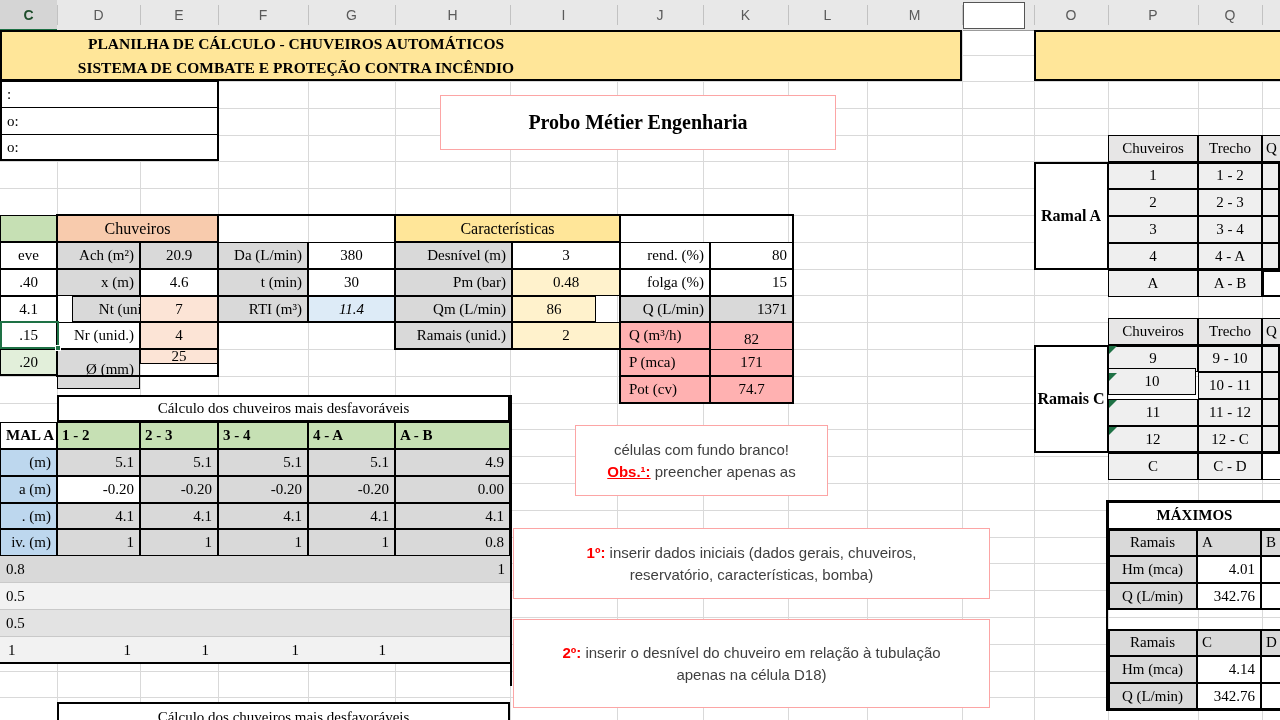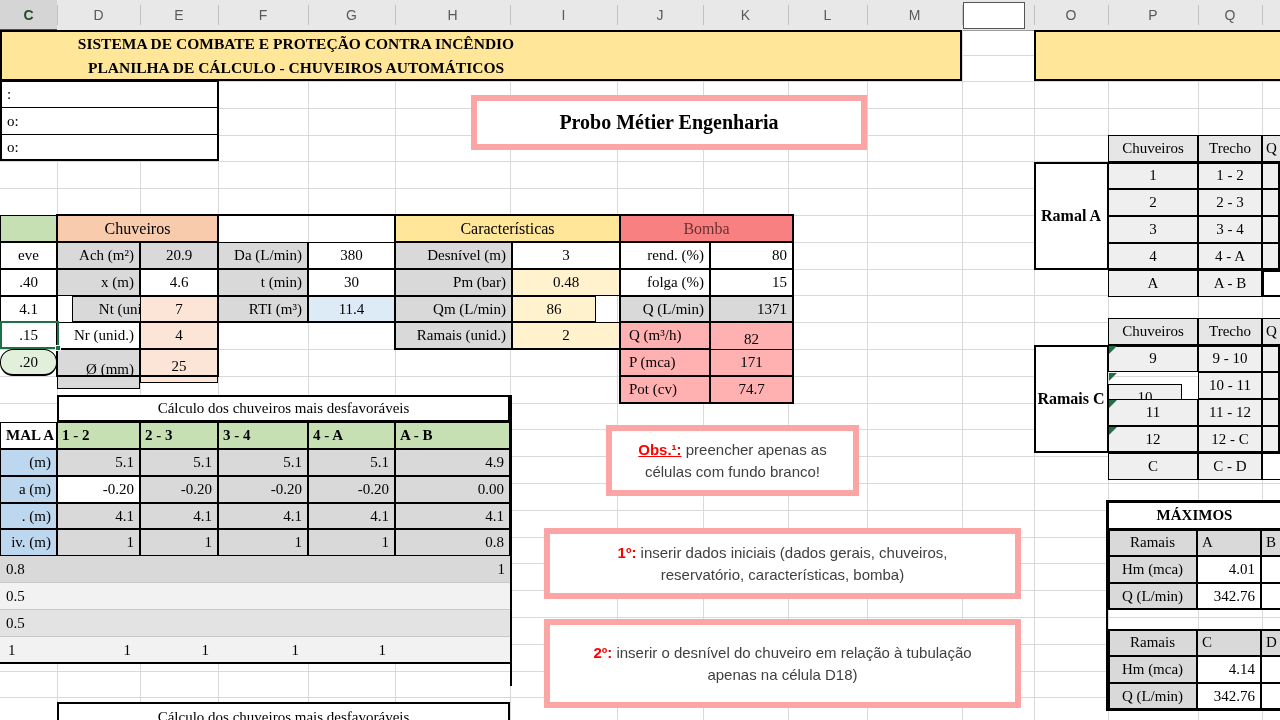--- a/index.html
+++ b/index.html
@@ -18,32 +18,32 @@
   
   .c{position:absolute;box-sizing:border-box;font:15px "Liberation Serif",serif;color:#000;
      display:flex;align-items:center;justify-content:center;border:1px solid #000;
      overflow:hidden;white-space:nowrap;z-index:2;}
   .ra{justify-content:flex-end;padding-right:5px;}
   .la{justify-content:flex-start;padding-left:4px;}
   .b{font-weight:bold;}
   .nb{border:none;}
   .w{background:#ffffff;} .g{background:#d9d9d9;} .lg{background:#efefef;} .f2{background:#f2f2f2;}
   .e3{background:#e3e3e3;} .hg{background:#e7e6e6;}
-  .grn{background:#c6e0b4;} .lgrn{background:#e2efda;border-radius:13px;}
+  .grn{background:#c6e0b4;} .lgrn{background:#e2efda;}
   .or{background:#f8cbad;} .po{background:#fce4d6;}
-  .bl{background:#bdd7ee;} .lbl{background:#ddebf7;}
+  .bl{background:#bdd7ee;} .lbl{background:#ddebf7;font-style:italic;}
   .ye{background:#ffe699;} .lye{background:#fff2cc;}
   .rd{background:#f98080;} .lrd{background:#ffb1b1;}
   .outline{position:absolute;box-sizing:border-box;border:2px solid #000;background:transparent;
            pointer-events:none;z-index:4;}
   .thickline{position:absolute;background:#000;z-index:4;}
   
-  .floatbox{position:absolute;box-sizing:border-box;background:#fff;border:6px solid #fca5a5;
+  .floatbox{position:absolute;box-sizing:border-box;background:#fff;border:1px solid #fca5a5;
             display:flex;flex-direction:column;align-items:center;justify-content:center;
-            text-align:center;z-index:5;margin-left:31px;}
+            text-align:center;z-index:5;}
   .note{font:15px "Liberation Sans",sans-serif;color:#3f3f3f;line-height:22px;}
   .redtxt{color:#ff0000;font-weight:bold;}
   .u{text-decoration:underline;}
   .tri{position:absolute;width:0;height:0;border-top:8px solid #1e7145;
        border-right:8px solid transparent;z-index:6;}
   #selbox{position:absolute;left:0;top:321px;width:59px;height:28px;border:2px solid #1e7145;
           box-sizing:border-box;z-index:6;pointer-events:none;}
   #selhandle{position:absolute;left:55px;top:345px;width:6px;height:6px;background:#1e7145;
              border:1px solid #fff;box-sizing:border-box;z-index:7;}
 </style>
@@ -100,22 +100,22 @@
   <div class="vl" style="left:962px"></div>
   <div class="vl" style="left:1034px"></div>
   <div class="vl" style="left:1108px"></div>
   <div class="vl" style="left:1198px"></div>
   <div class="vl" style="left:1262px"></div>
   <div style="position:absolute;left:962px;top:55px;width:72px;height:1px;background:#d9d9d9;z-index:1"></div>
 
   <div class="c ye" style="left:0;top:30px;width:962px;height:51px;border:2px solid #000;z-index:2"></div>
   <div class="c ye" style="left:1034px;top:30px;width:246px;height:51px;border:2px solid #000;border-right:none;z-index:2"></div>
   <div style="position:absolute;left:0;top:31px;width:592px;height:49px;z-index:3;display:flex;flex-direction:column;align-items:center;justify-content:center;font:bold 15.5px 'Liberation Serif',serif;line-height:24px;color:#000;text-align:center">
+    <div>PLANILHA DE CÁLCULO - CHUVEIROS AUTOMÁTICOS</div>
     <div>SISTEMA DE COMBATE E PROTEÇÃO CONTRA INCÊNDIO</div>
-    <div>PLANILHA DE CÁLCULO - CHUVEIROS AUTOMÁTICOS</div>
   </div>
 
   <div class="c w la" style="left:0;top:81px;width:218px;height:27px;padding-left:6px">:</div>
   <div class="c w la" style="left:0;top:107px;width:218px;height:28px;padding-left:6px">o:</div>
   <div class="c w la" style="left:0;top:134px;width:218px;height:27px;padding-left:6px">o:</div>
   <div class="outline" style="left:0;top:80px;width:219px;height:81px"></div>
 
   <div class="floatbox" style="left:440px;top:95px;width:396px;height:55px">
     <div style="font:bold 20px 'Liberation Serif',serif;color:#000">Probo Métier Engenharia</div>
   </div>
@@ -132,21 +132,21 @@
   <div class="c or" style="left:57px;top:215px;width:161px;height:27px;font-size:16px">Chuveiros</div>
   <div class="c g ra" style="left:57px;top:242px;width:83px;height:27px">Ach (m²)</div>
   <div class="c g" style="left:140px;top:242px;width:78px;height:27px">20.9</div>
   <div class="c g ra" style="left:57px;top:269px;width:83px;height:27px">x (m)</div>
   <div class="c w" style="left:140px;top:269px;width:78px;height:27px">4.6</div>
   <div class="c g ra" style="left:72px;top:296px;width:92px;height:26px">Nt (unid.)</div>
   <div class="c po" style="left:140px;top:296px;width:78px;height:26px">7</div>
   <div class="c w ra" style="left:57px;top:322px;width:83px;height:27px">Nr (unid.)</div>
   <div class="c po" style="left:140px;top:322px;width:78px;height:27px">4</div>
   <div class="c g ra" style="left:57px;top:349px;width:83px;height:40px">Ø (mm)</div>
-  <div class="c po" style="left:140px;top:349px;width:78px;height:34px">25</div>
+  <div class="c po" style="left:140px;top:349px;width:78px;height:15px">25</div>
   <div class="outline" style="left:56px;top:214px;width:163px;height:163px"></div>
 
   <div class="c g ra" style="left:218px;top:242px;width:90px;height:27px">Da (L/min)</div>
   <div class="c w" style="left:308px;top:242px;width:87px;height:27px">380</div>
   <div class="c g ra" style="left:218px;top:269px;width:90px;height:27px">t (min)</div>
   <div class="c w" style="left:308px;top:269px;width:87px;height:27px">30</div>
   <div class="c g ra" style="left:218px;top:296px;width:90px;height:26px">RTI (m³)</div>
   <div class="c lbl" style="left:308px;top:296px;width:87px;height:26px">11.4</div>
   <div class="outline" style="left:217px;top:214px;width:179px;height:109px"></div>
 
@@ -154,21 +154,20 @@
   <div class="c g ra" style="left:395px;top:242px;width:117px;height:27px">Desnível (m)</div>
   <div class="c w" style="left:512px;top:242px;width:108px;height:27px">3</div>
   <div class="c g ra" style="left:395px;top:269px;width:117px;height:27px">Pm (bar)</div>
   <div class="c lye" style="left:512px;top:269px;width:108px;height:27px">0.48</div>
   <div class="c g ra" style="left:395px;top:296px;width:117px;height:26px">Qm (L/min)</div>
   <div class="c lye" style="left:512px;top:296px;width:84px;height:26px">86</div>
   <div class="c g ra" style="left:395px;top:322px;width:117px;height:27px">Ramais (unid.)</div>
   <div class="c lye" style="left:512px;top:322px;width:108px;height:27px">2</div>
   <div class="outline" style="left:394px;top:214px;width:227px;height:136px"></div>
 
-  <div class="c rd" style="left:620px;top:215px;width:173px;height:27px;font-size:16px;color:#6b3030">Bomba</div>
   <div class="c w ra" style="left:620px;top:242px;width:90px;height:27px">rend. (%)</div>
   <div class="c w ra" style="left:710px;top:242px;width:83px;height:27px">80</div>
   <div class="c w ra" style="left:620px;top:269px;width:90px;height:27px">folga (%)</div>
   <div class="c w ra" style="left:710px;top:269px;width:83px;height:27px">15</div>
   <div class="c g ra" style="left:620px;top:296px;width:90px;height:26px">Q (L/min)</div>
   <div class="c g ra" style="left:710px;top:296px;width:83px;height:26px">1371</div>
   <div class="c lrd la" style="left:620px;top:322px;width:90px;height:27px;padding-left:8px">Q (m³/h)</div>
   <div class="c lrd" style="left:710px;top:322px;width:83px;height:34px">82</div>
   <div class="c lrd la" style="left:620px;top:349px;width:90px;height:27px;padding-left:8px">P (mca)</div>
   <div class="c lrd" style="left:710px;top:349px;width:83px;height:27px">171</div>
@@ -220,22 +219,22 @@
   <div class="c f2 nb ra" style="left:57px;top:637px;width:83px;height:26px;padding-right:9px">1</div>
   <div class="c f2 nb ra" style="left:140px;top:637px;width:78px;height:26px;padding-right:9px">1</div>
   <div class="c f2 nb ra" style="left:218px;top:637px;width:90px;height:26px;padding-right:9px">1</div>
   <div class="c f2 nb ra" style="left:308px;top:637px;width:87px;height:26px;padding-right:9px">1</div>
   <div class="thickline" style="left:0;top:662px;width:512px;height:2px"></div>
   <div class="thickline" style="left:510px;top:395px;width:2px;height:291px"></div>
 
   <div class="c w" style="left:57px;top:702px;width:453px;height:30px;border:2px solid #000;align-items:flex-start;line-height:26px">Cálculo dos chuveiros mais desfavoráveis</div>
 
   <div class="floatbox note" style="left:575px;top:425px;width:253px;height:71px">
+    <div>células com fundo branco!</div>
     <div><span class="redtxt u">Obs.¹:</span><span> preencher apenas as</span></div>
-    <div>células com fundo branco!</div>
   </div>
   <div class="floatbox note" style="left:513px;top:528px;width:477px;height:71px">
     <div><span class="redtxt">1º:</span><span> inserir dados iniciais (dados gerais, chuveiros,</span></div>
     <div>reservatório, características, bomba)</div>
   </div>
   <div class="floatbox note" style="left:513px;top:619px;width:477px;height:89px">
     <div><span class="redtxt">2º:</span><span> inserir o desnível do chuveiro em relação à tubulação</span></div>
     <div>apenas na célula D18)</div>
   </div>
 
@@ -260,21 +259,21 @@
   <div class="c lg" style="left:1198px;top:270px;width:64px;height:27px">A - B</div>
   <div class="c w" style="left:1262px;top:270px;width:18px;height:27px;border:2px solid #000;border-right:none"></div>
 
   <div class="c hg" style="left:1108px;top:318px;width:90px;height:27px">Chuveiros</div>
   <div class="c hg" style="left:1198px;top:318px;width:64px;height:27px">Trecho</div>
   <div class="c hg la" style="left:1262px;top:318px;width:18px;height:27px;padding-left:3px;border-right:none">Q</div>
   <div class="c w b" style="left:1034px;top:345px;width:74px;height:108px;font-size:16px">Ramais C</div>
   <div class="c lg" style="left:1108px;top:345px;width:90px;height:27px">9</div>
   <div class="c lg" style="left:1198px;top:345px;width:64px;height:27px">9 - 10</div>
   <div class="c lg" style="left:1262px;top:345px;width:18px;height:27px;border-right:none"></div>
-  <div class="c lg" style="left:1108px;top:384px;width:74px;height:27px">10</div>
+  <div class="c lg" style="left:1108px;top:368px;width:88px;height:27px">10</div>
   <div class="c lg" style="left:1198px;top:372px;width:64px;height:27px">10 - 11</div>
   <div class="c lg" style="left:1262px;top:372px;width:18px;height:27px;border-right:none"></div>
   <div class="c lg" style="left:1108px;top:399px;width:90px;height:27px">11</div>
   <div class="c lg" style="left:1198px;top:399px;width:64px;height:27px">11 - 12</div>
   <div class="c lg" style="left:1262px;top:399px;width:18px;height:27px;border-right:none"></div>
   <div class="c lg" style="left:1108px;top:426px;width:90px;height:27px">12</div>
   <div class="c lg" style="left:1198px;top:426px;width:64px;height:27px">12 - C</div>
   <div class="c lg" style="left:1262px;top:426px;width:18px;height:27px;border-right:none"></div>
   <div class="outline" style="left:1034px;top:345px;width:246px;height:108px"></div>
   <div class="c lg" style="left:1108px;top:453px;width:90px;height:27px">C</div>

